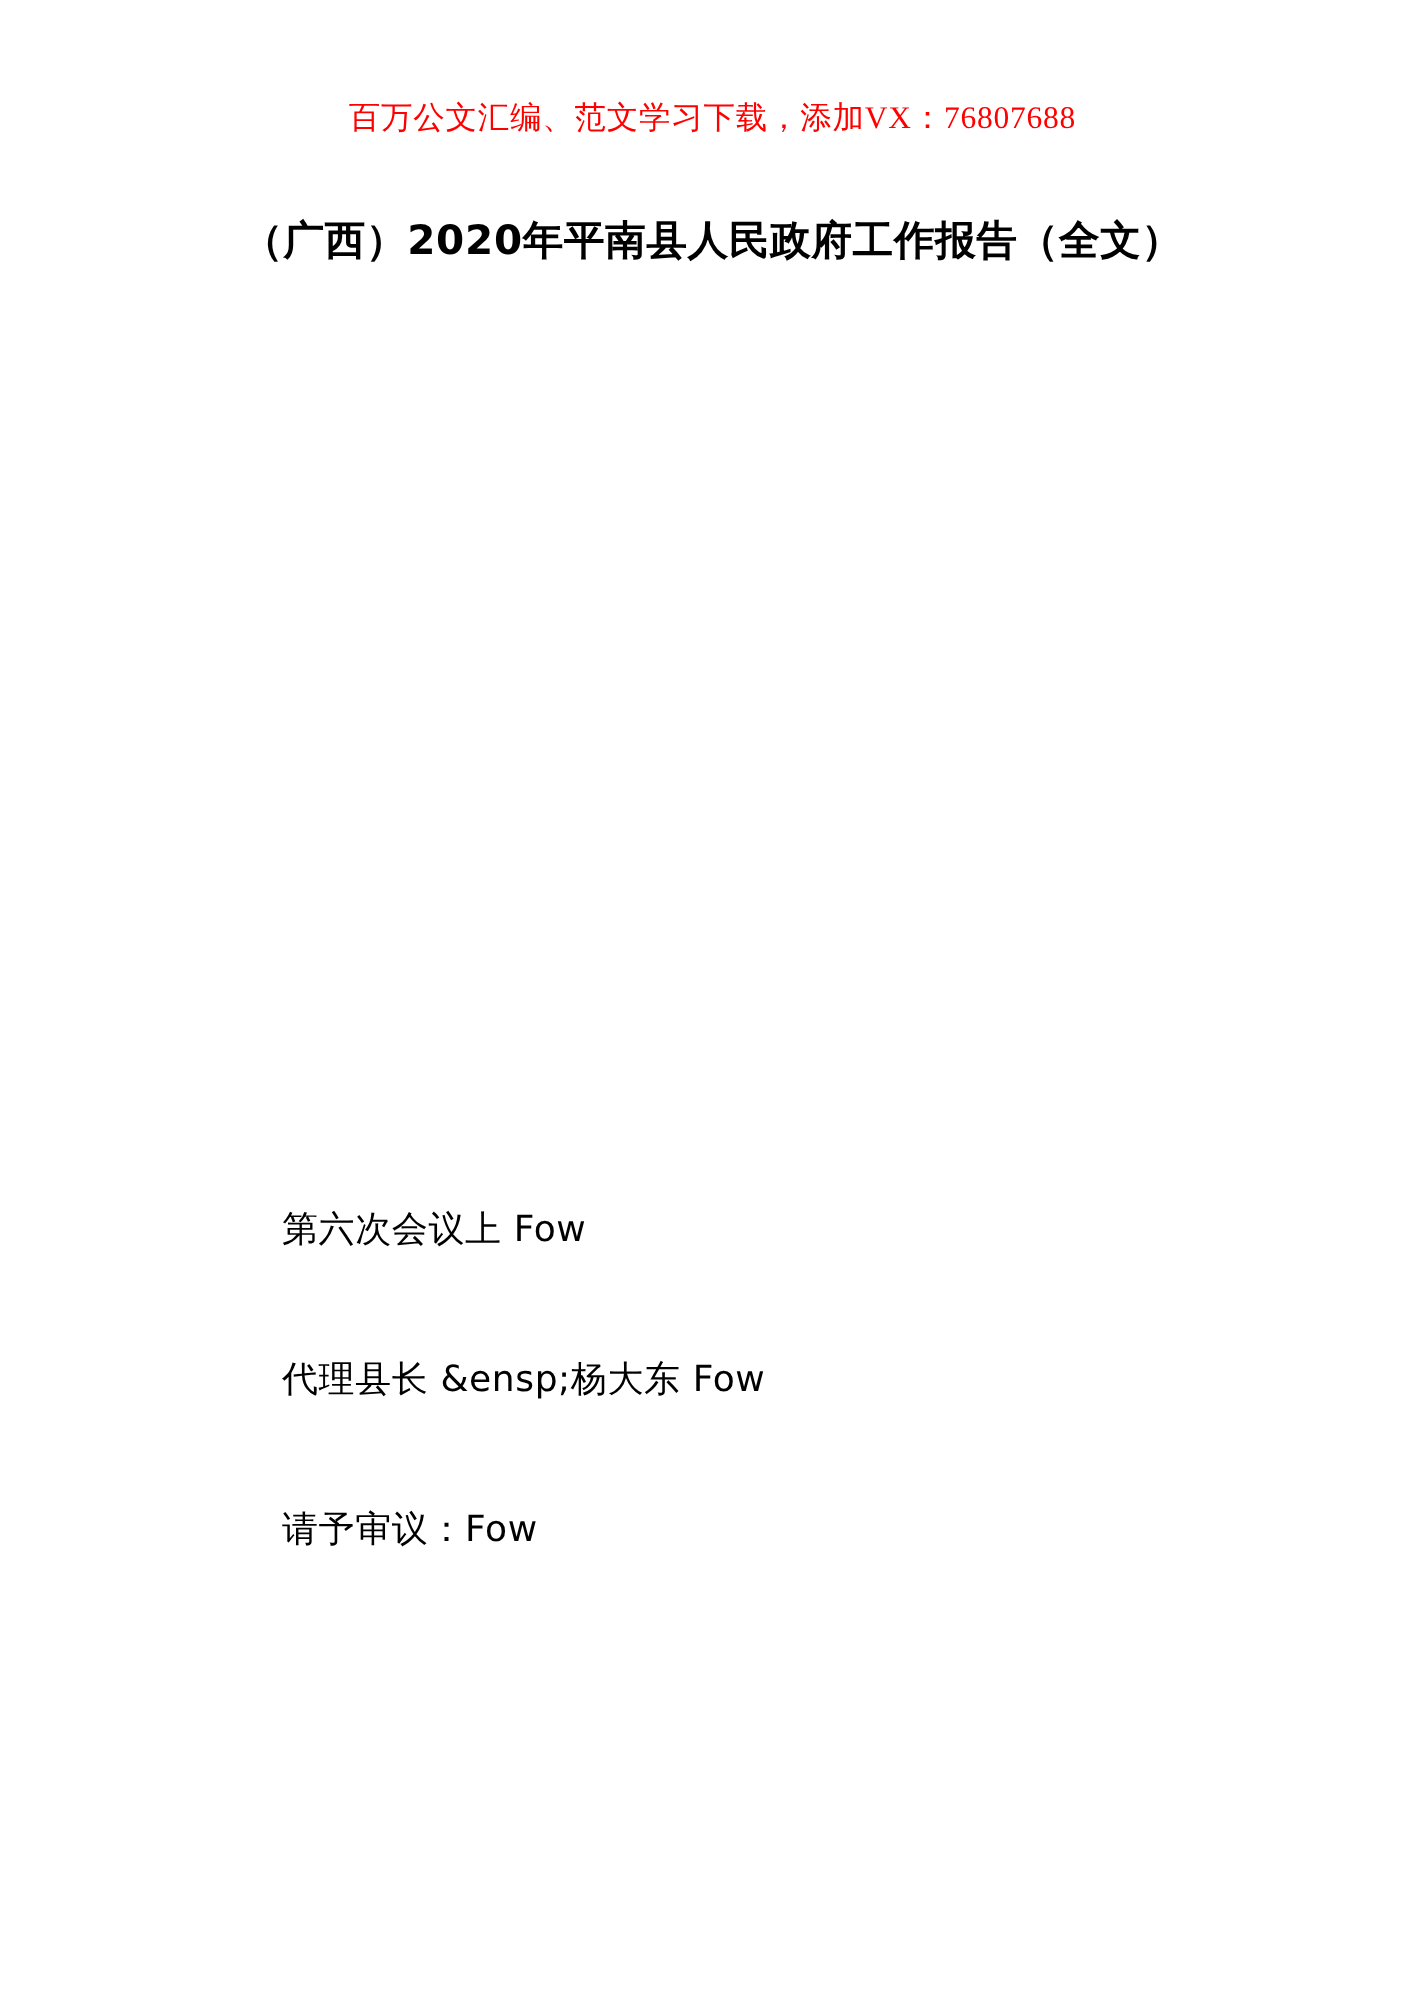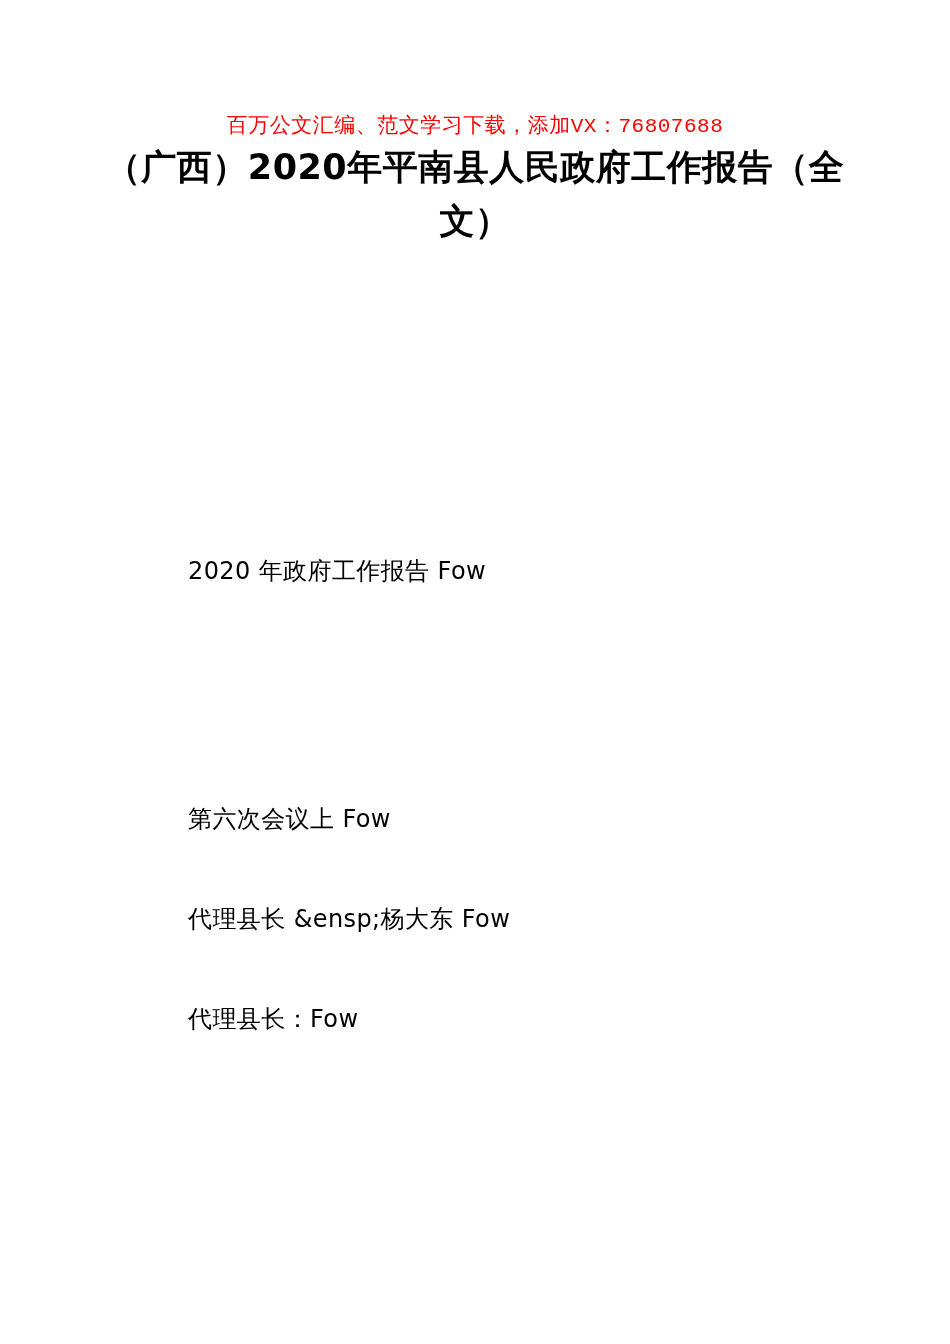--- a/index.html
+++ b/index.html
@@ -22,30 +22,29 @@
   .watermark {
     position: absolute;
     top: 64px;
     left: 0;
     width: 950px;
     text-align: center;
     color: #ff0000;
     font-size: 21px;
     letter-spacing: 0.5px;
     white-space: nowrap;
-    font-family: Liberation Mono, monospace;
-    margin-top: 47px;
+    font-family: Liberation Serif, serif;
   }
   .doc-title {
     position: absolute;
     top: 140px;
     left: 95px;
     width: 760px;
     text-align: center;
-    font-size: 35px;
+    font-size: 27px;
     font-weight: bold;
     line-height: 1.55;
     letter-spacing: 0.5px;
   }
   .body-block {
     position: absolute;
     left: 140px;
     width: 680px;
     font-size: 24px;
     line-height: 1.62;
@@ -63,23 +62,22 @@
 </style>
 </head>
 <body>
 
 <div class="page">
 
   <div class="watermark">百万公文汇编、范文学习下载，添加VX：76807688</div>
 
   <div class="doc-title">（广西）2020年平南县人民政府工作报告（全文）</div>
 
-  <div class="body-block p1 indent">2020 年政府工作报告 Fow</div>
 
 
   <div class="body-block p3 indent">第六次会议上 Fow</div>
 
   <div class="body-block p4 indent">代理县长 &amp;ensp;杨大东 Fow</div>
 
-  <div class="body-block p5 indent">代理县长：Fow</div>
+  <div class="body-block p5 indent">请予审议：Fow</div>
 
 
 </div>
 
 </body></html>

